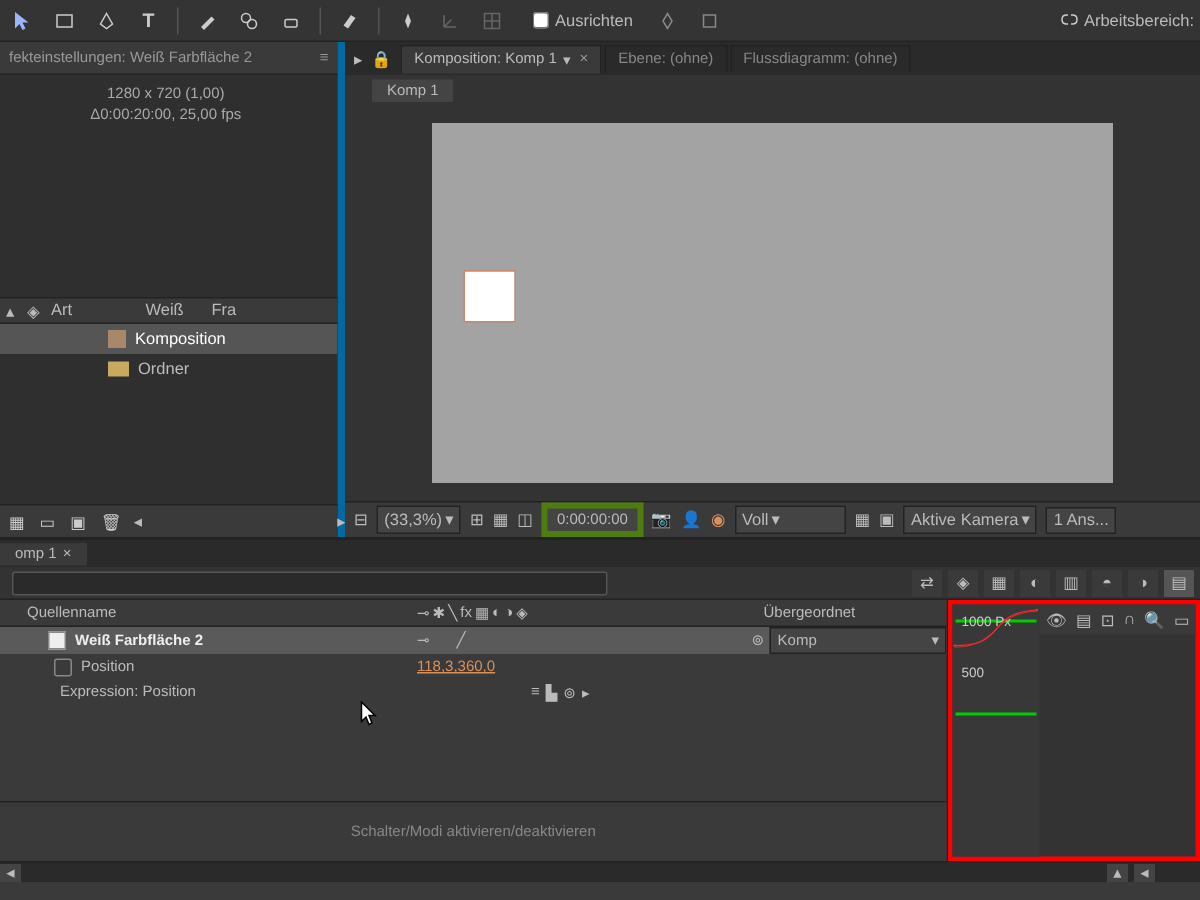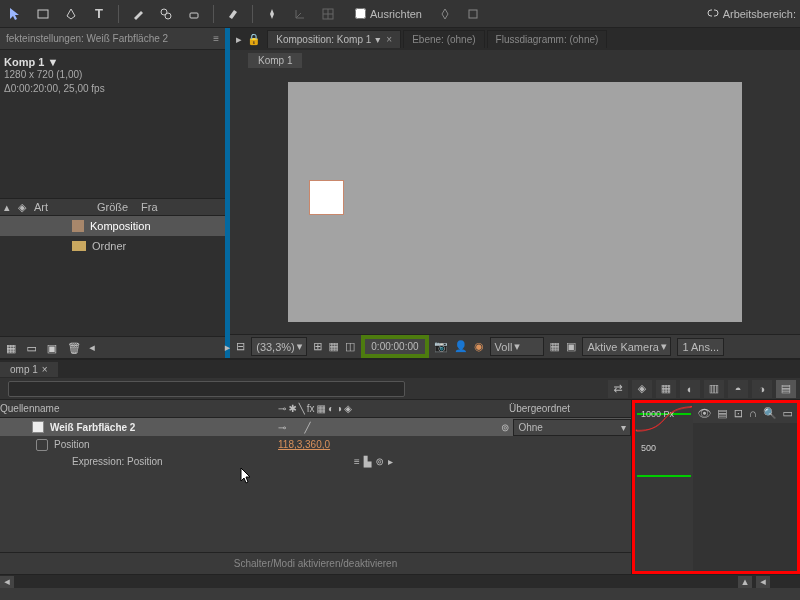--- a/index.html
+++ b/index.html
@@ -10,21 +10,21 @@
 .sep { width:1px; height:18px; background:#555; margin:0 2px; }
 .chk { display:flex; align-items:center; gap:4px; margin-left:10px; }
 .chk input { width:11px; height:11px; }
 .workspace-label { margin-left:auto; display:flex; align-items:center; gap:6px; }
 .row2 { display:flex; height:330px; }
 .left-col { width:230px; display:flex; flex-direction:column; border-right:5px solid #0369a1; }
 .fx-hdr { height:22px; background:#3a3a3a; display:flex; align-items:center; padding:0 6px; font-size:10px; color:#999; border-bottom:1px solid #222; }
 .fx-hdr .menuicon { margin-left:auto; }
 .comp-info { padding:6px 8px 12px 4px; background:#2f2f2f; }
 .comp-info .name { font-weight:bold; color:#ddd; }
-.comp-info .dim, .comp-info .dur { color:#aaa; font-size:10px; line-height:14px; }
+.comp-info .dim, .comp-info .dur { color:#aaa; font-size:10px; line-height:14px;text-align:center; }
 .blank { flex:1; background:#2f2f2f; }
 .proj-wrap { height:160px; background:#2f2f2f; display:flex; flex-direction:column; }
 .proj-hdr { height:18px; background:#3a3a3a; display:flex; align-items:center; padding:0 64px 0 4px; gap:4px; border-top:1px solid #222; border-bottom:1px solid #222; }
 .proj-hdr span { flex:1; }
 .proj-rows { flex:1; overflow:hidden; }
 .proj-row { height:20px; display:flex; align-items:center; padding-left:72px; gap:6px; }
 .proj-row.sel { background:#555; color:#fff; }
 .folder-ic { width:14px; height:10px; background:#c9a860; }
 .comp-ic { width:12px; height:12px; background:#a8876b; }
 .proj-foot { height:22px; background:#3a3a3a; display:flex; align-items:center; padding:0 6px; gap:10px; border-top:1px solid #222; }
@@ -44,34 +44,34 @@
 .timeline { height:230px; display:flex; flex-direction:column; border-top:2px solid #222; }
 .tl-tab-row { height:18px; background:#2a2a2a; display:flex; align-items:center; }
 .tl-tab { padding:2px 10px; background:#3a3a3a; font-size:10px; display:flex; align-items:center; gap:4px; }
 .tl-search { height:22px; background:#333; display:flex; align-items:center; border-bottom:1px solid #222; }
 .tl-search .srch { flex:0 0 397px; height:16px; margin:0 8px; background:#2a2a2a; border:1px solid #555; border-radius:2px; }
 .tl-search .icons { display:flex; gap:4px; margin-left:auto; margin-right:4px; }
 .tl-search .icn { width:20px; height:18px; display:flex; align-items:center; justify-content:center; background:#3a3a3a; }
 .tl-body { flex:1; display:flex; }
 .tl-left { flex:0 0 632px; display:flex; flex-direction:column; border-right:1px solid #222; }
 .tl-cols { height:18px; background:#3a3a3a; display:flex; align-items:center; border-bottom:1px solid #222; font-size:10px; }
-.tl-cols .c1 { width:278px; }
+.tl-cols .c1 { width:278px; padding-left:18px; }
 .tl-cols .c2 { flex:1; display:flex; gap:2px; }
 .tl-cols .c3 { width:130px; padding-left:8px; }
 .layer-row { height:18px; display:flex; align-items:center; font-size:10px; }
 .layer-row.sel { background:#5a5a5a; }
 .layer-row .lc1 { width:278px; padding-left:32px; display:flex; align-items:center; gap:6px; }
 .layer-row .lc2 { flex:1; display:flex; align-items:center; gap:4px; }
 .layer-row .lc3 { width:130px; display:flex; align-items:center; gap:4px; }
 .sq { width:12px; height:12px; background:#eee; border:1px solid #888; }
 .prop-row { height:17px; display:flex; align-items:center; font-size:10px; }
 .prop-row .p1 { width:278px; padding-left:36px; display:flex; align-items:center; gap:6px; }
 .prop-row .val { color:#d9915b; text-decoration:underline; }
 .stopwatch { width:12px; height:12px; border:1px solid #888; border-radius:2px; }
-.tl-bottom { margin-top:auto; height:22px; background:#3a3a3a; display:flex; align-items:center; justify-content:center; font-size:10px; color:#888; border-top:1px solid #222; }
+.tl-bottom { margin-top:auto; height:40px; background:#3a3a3a; display:flex; align-items:center; justify-content:center; font-size:10px; color:#888; border-top:1px solid #222; }
 .tl-right { flex:1; border:3px solid #ff0000; background:#333; display:flex; flex-direction:row; position:relative; }
 .graph-top { height:16px; background:#3a3a3a; position:relative; }
 .playhead { position:absolute; left:4px; top:0; width:10px; height:14px; background:#5a93d6; clip-path:polygon(0 0,100% 0,100% 60%,50% 100%,0 60%); }
 .graph-area { flex:1; position:relative; background:#383838; }
 .hl-green { position:absolute; left:2px; right:2px; height:2px; background:#0c0; }
 .lbl { position:absolute; left:6px; font-size:9px; color:#ccc; }
 .graph-foot { height:20px; background:#3a3a3a; display:flex; align-items:center; gap:6px; padding:0 4px; }
 .cursor-arrow { position:absolute; left:240px; top:467px; width:12px; height:18px; z-index:99; }
 .cursor-arrow svg { width:12px; height:18px; }
 .scrollbar { height:14px; background:#2a2a2a; display:flex; align-items:center; border-top:1px solid #222; }
@@ -166,31 +166,30 @@
   </div>
 </div>
 
 <div class="row2">
   <div class="left-col">
     <div class="fx-hdr">
       <span>fekteinstellungen: Weiß Farbfläche 2</span>
       <span class="menuicon">≡</span>
     </div>
     <div class="comp-info">
-      <div class="name"><span>Komp 1</span> <span>▼</span></div>
       <div class="dim">1280 x 720 (1,00)</div>
       <div class="dur">Δ0:00:20:00, 25,00 fps</div>
     </div>
     <div class="blank"></div>
     <div class="proj-wrap">
       <div class="proj-hdr">
         <span style="flex:0 0 10px">▴</span>
         <span style="flex:0 0 12px">◈</span>
         <span>Art</span>
-        <span style="flex:0 0 40px">Größe</span>
+        <span style="flex:0 0 40px">Weiß</span>
         <span style="flex:0 0 20px">Fra</span>
       </div>
       <div class="proj-rows">
         <div class="proj-row sel">
           <div class="comp-ic"></div>
           <span>Komposition</span>
         </div>
         <div class="proj-row">
           <div class="folder-ic"></div>
           <span>Ordner</span>
@@ -237,21 +236,21 @@
           <span>(33,3%)</span>
           <span>▾</span>
         </div>
       <span>⊞</span>
       <span>▦</span>
       <span>◫</span>
       <div class="vf-btn">0:00:00:00</div>
       <span>📷</span>
       <span>👤</span>
       <span style="color:#d9915b">◉</span>
-      <div class="dd" style="width:54px">
+      <div class="dd" style="width:74px">
           <span>Voll</span>
           <span>▾</span>
         </div>
       <span>▦</span>
       <span>▣</span>
       <div class="dd">
           <span>Aktive Kamera</span>
           <span>▾</span>
         </div>
       <div class="dd">
@@ -302,34 +301,34 @@
           <div class="sq"></div>
           <span style="font-weight:bold;color:#eee">Weiß Farbfläche 2</span>
         </div>
         <div class="lc2">
           <span>⊸</span>
             <span style="margin-left:14px">╱</span>
         </div>
         <div class="lc3">
           <span>⊚</span>
           <div class="dd" style="flex:1">
-              <span>Ohne</span>
+              <span>Komp</span>
               <span style="margin-left:auto">▾</span>
             </div>
         </div>
       </div>
       <div class="prop-row">
         <div class="p1">
           <div class="stopwatch"></div>
           <span>Position</span>
         </div>
         <span class="val">118,3,360,0</span>
       </div>
       <div class="prop-row">
-        <div class="p1" style="padding-left:72px">
+        <div class="p1" style="padding-left:40px">
           <span>Expression: Position</span>
         </div>
         <span style="margin-left:76px;display:flex;gap:4px">
           <span>≡</span>
           <span>▙</span>
           <span>⊚</span>
           <span>▸</span>
         </span>
       </div>
       <div class="tl-bottom">Schalter/Modi aktivieren/deaktivieren</div>

